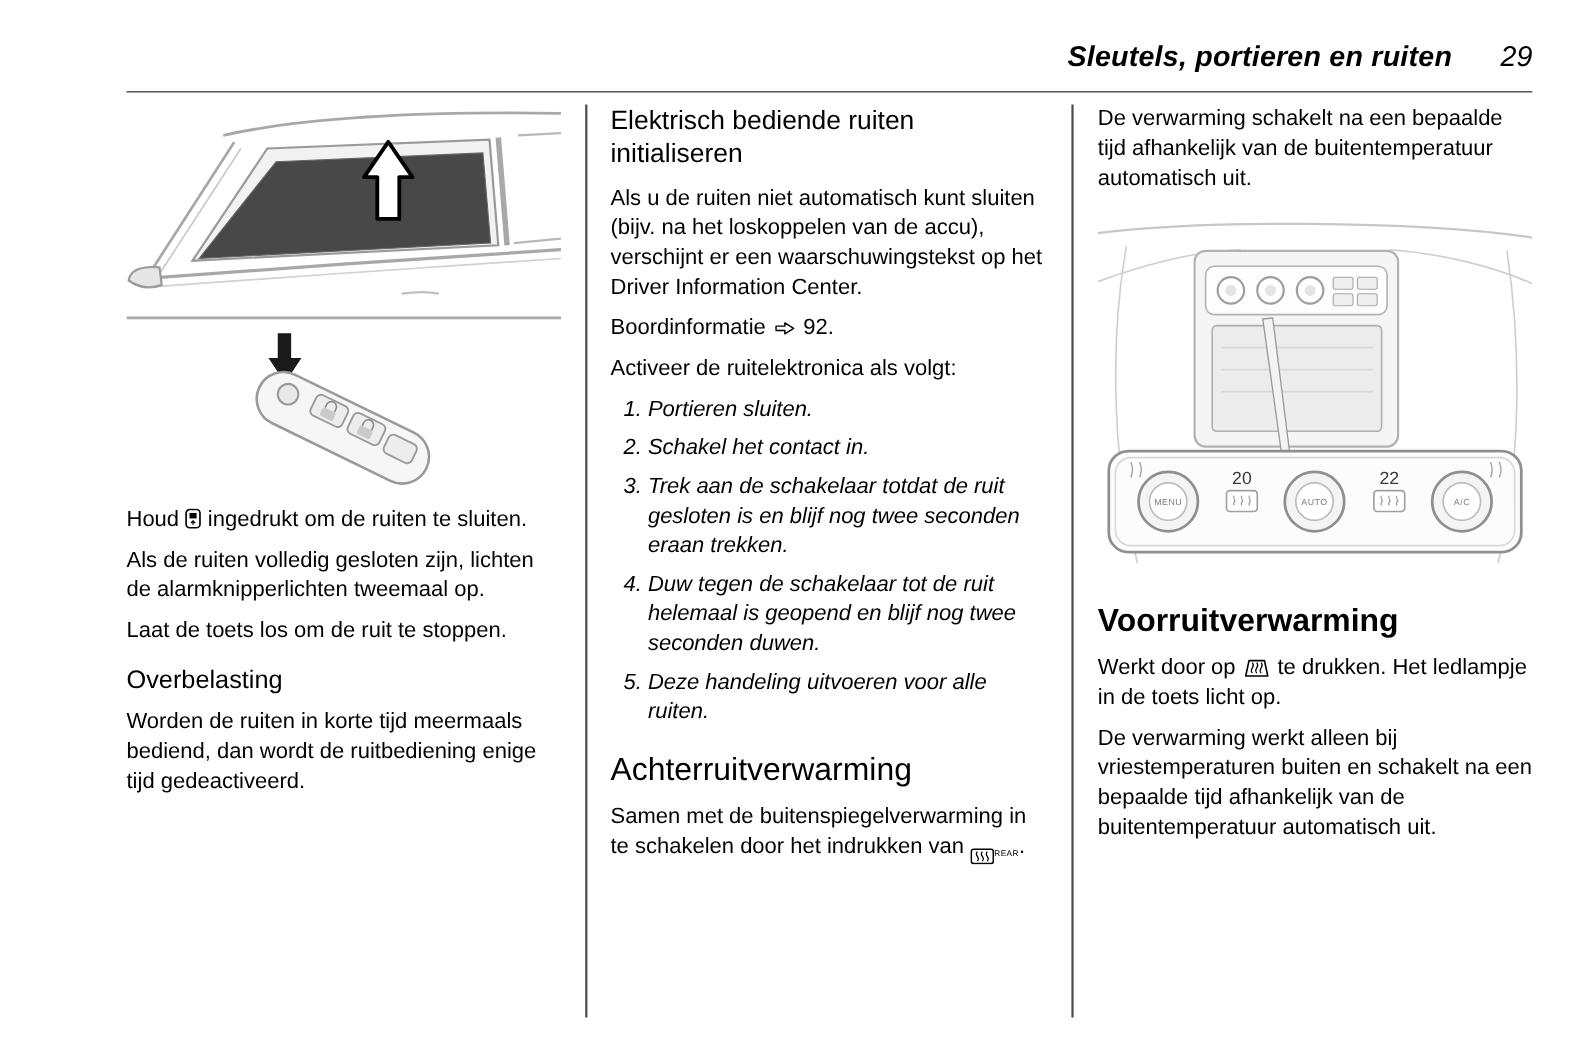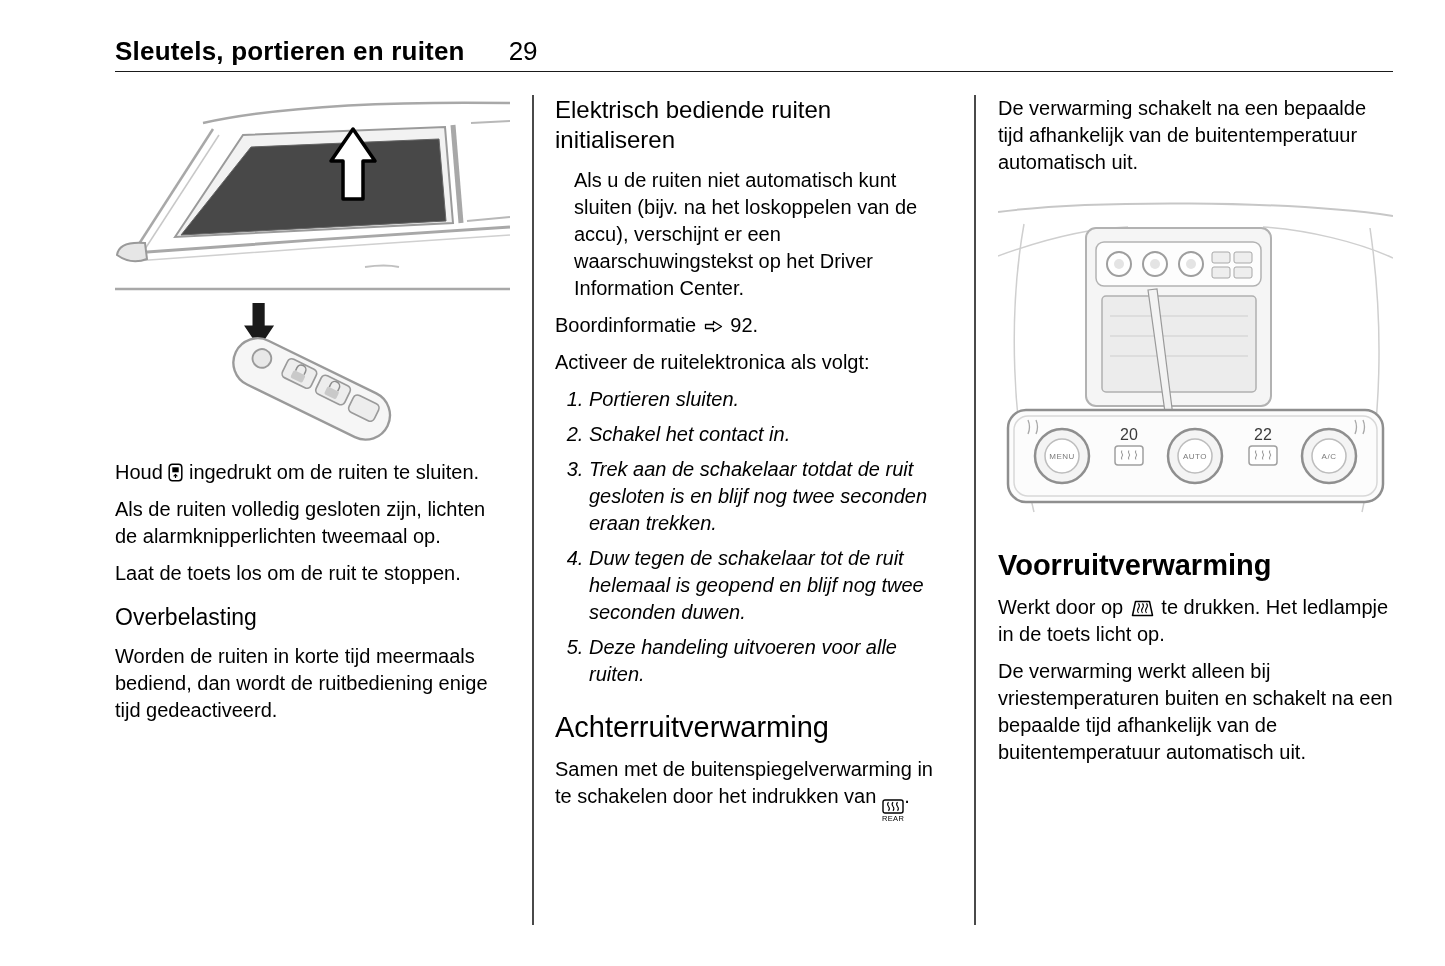--- a/index.html
+++ b/index.html
@@ -6,22 +6,22 @@
   html,body {
     width:1445px; height:966px; background:#ffffff; color:#000;
     font-family:"Liberation Sans","DejaVu Sans",sans-serif;
     overflow:hidden;
   }
   .page { position:relative; width:1445px; height:966px; }
 
   
   .page-header {
     position:absolute; top:36px; left:115px; width:1278px;
-    display:flex; align-items:baseline;
-    border-bottom:1.5px solid #1a1a1a; padding-bottom:4px;
+    display:flex; justify-content:flex-end; align-items:baseline;
+    border-bottom:1.5px solid #1a1a1a; padding-bottom:16px;font-style:italic;
   }
   .chapter-title { font-size:26px; font-weight:700; letter-spacing:.2px; }
   .page-number { font-size:26px; font-weight:400; margin-left:44px; }
 
   
   .divider { position:absolute; top:95px; height:830px; width:1.5px; background:#4a4a4a; }
   .divider-1 { left:532px; }
   .divider-2 { left:974px; }
 
   
@@ -40,21 +40,21 @@
   ol.steps li { margin-bottom:8px;font-style:italic; }
 
   figure { margin:0; }
   .fig-window { width:395px; height:198px; margin-bottom:8px; }
   .fig-key { width:395px; height:150px; margin-bottom:8px; display:flex; justify-content:center; }
   .fig-console { width:395px; height:320px; margin:18px 0 6px 0; }
   .fig-console svg, .fig-window svg { display:block; }
 
   .inline-icon { display:inline-block; vertical-align:-3px; line-height:0; }
   .icon-stack {
-    display:inline-flex; flex-direction:column; align-items:flex-start;
+    display:inline-flex; flex-direction:row; align-items:flex-start;
     vertical-align:-11px; line-height:1;
   }
   .icon-stack .icon-caption { font-size:7.5px; letter-spacing:.4px; margin-top:1px; }
   .ref-arrow { display:inline-block; vertical-align:-1px; line-height:0; margin:0 2px; }
 
   .temp-label { font-size:16px; font-weight:400; fill:#3a3a3a; text-anchor:middle; }
   .knob-label { font-size:8px; fill:#7a7a7a; text-anchor:middle; letter-spacing:.5px; }
 </style>
 </head>
 <body>
@@ -121,21 +121,21 @@
       <h3 class="h-sm">Overbelasting</h3>
 
       <p class="body-text">Worden de ruiten in korte tijd meermaals bediend, dan wordt de ruitbediening enige tijd gedeactiveerd.</p>
 
     </section>
 
     <section class="col">
 
       <h2 class="h-md">Elektrisch bediende ruiten initialiseren</h2>
 
-      <p class="body-text" style="margin-top:12px;margin-left:19px;">Als u de ruiten niet automatisch kunt sluiten (bijv. na het loskoppelen van de accu), verschijnt er een waarschuwingstekst op het Driver Information Center.</p>
+      <p class="body-text" style="margin-top:12px;">Als u de ruiten niet automatisch kunt sluiten (bijv. na het loskoppelen van de accu), verschijnt er een waarschuwingstekst op het Driver Information Center.</p>
 
       <p class="body-text"><span>Boordinformatie </span><span class="ref-arrow"><svg width="19" height="13" viewBox="0 0 19 13">
               <path d="M1.5 4.5 H9.5 V1.5 L17.5 6.5 L9.5 11.5 V8.5 H1.5 Z" fill="#fff" stroke="#000" stroke-width="1.3" stroke-linejoin="round"></path>
             </svg></span><span> 92.</span></p>
 
       <p class="body-text">Activeer de ruitelektronica als volgt:</p>
 
       <ol class="steps">
         <li>Portieren sluiten.</li>
         <li>Schakel het contact in.</li>

